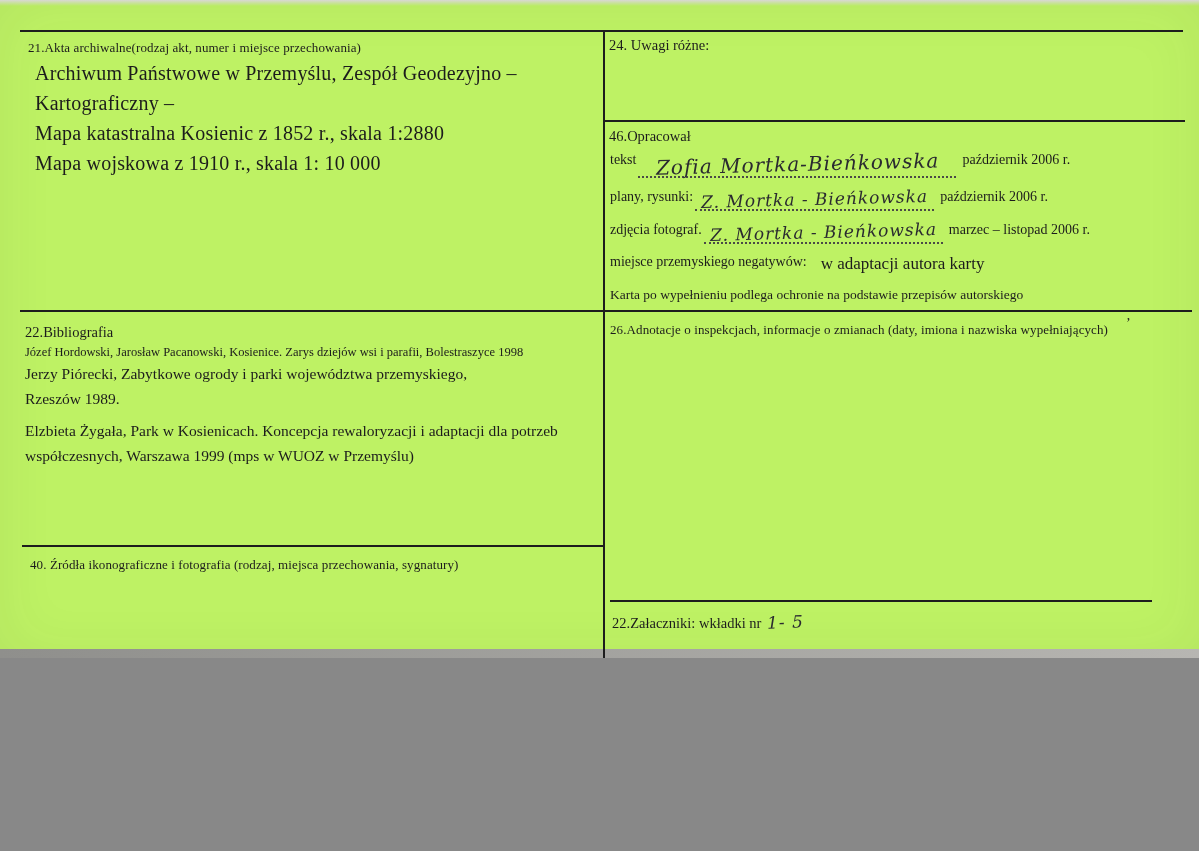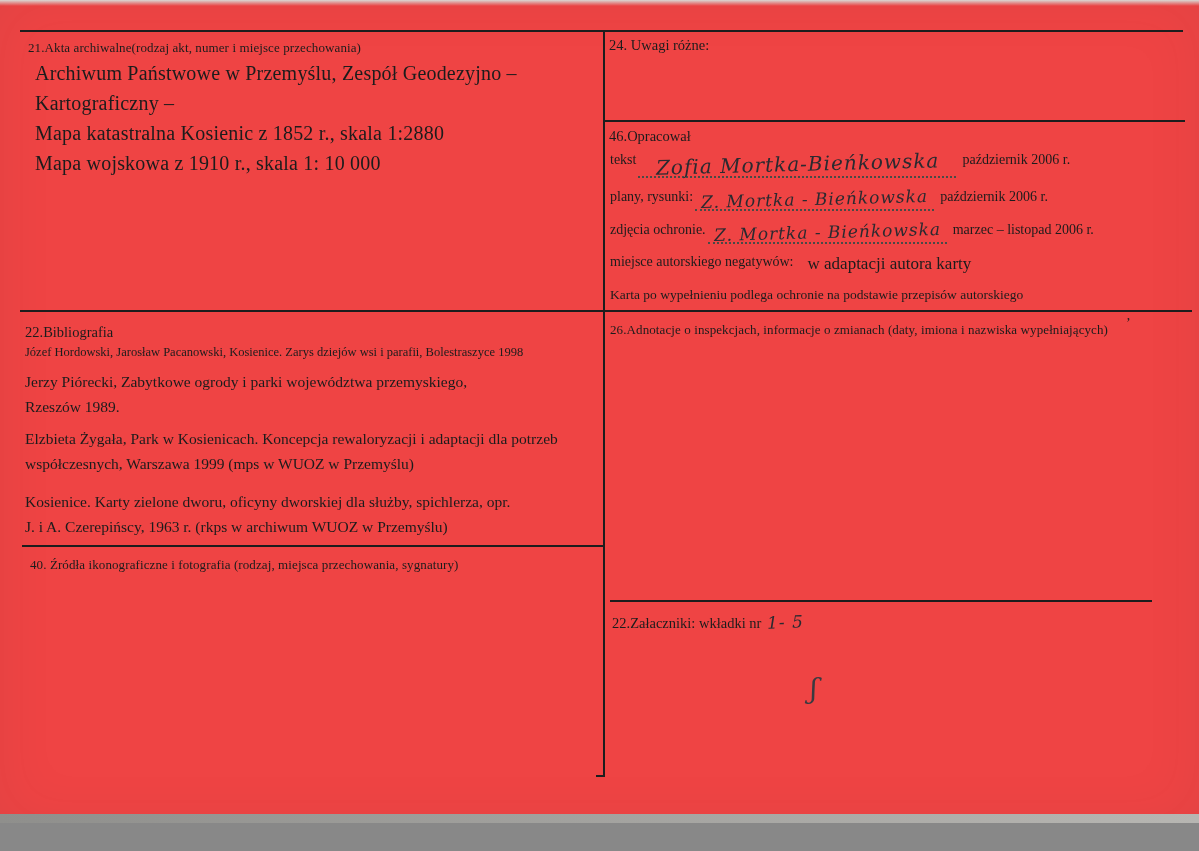--- a/index.html
+++ b/index.html
@@ -1,41 +1,41 @@
 <!DOCTYPE html>
 <html><head>
 <meta charset="utf-8">
 <style>
   html, body { margin: 0; padding: 0; background: #888; }
   .page {
     position: relative;
     width: 1199px;
-    height: 823px;
-    background: #ef4444;
+    height: 658px;
+    background: #bef264;
     font-family: "Liberation Serif", serif;
     color: #1c1c1c;
     overflow: hidden;
     box-shadow: inset 0 0 60px rgba(60,60,50,0.07);
   }
   .scan-top-band {
     position: absolute; left: 0; top: 0; width: 100%; height: 6px;
     background: linear-gradient(to bottom, #d9d8d4, rgba(247,246,242,0));
   }
   .scan-bottom-band {
     position: absolute; left: 0; bottom: 0; width: 100%; height: 9px;
     background: linear-gradient(to right, #8f8f8c, #b7b6b2);
   }
   .line { position: absolute; background: #1d1d1d; }
   .abs { position: absolute; }
   .sec-label { font-size: 13px; letter-spacing: 0.1px; }
   .sec-label-md { font-size: 14.5px; }
   .s21-lines { font-size: 20px; line-height: 30px; letter-spacing: 0.2px; margin-left: 7px; }
   .bib { width: 578px; }
   .bib-entry { white-space: pre-line; }
-  .bib-e1 { font-size: 12.5px; margin-bottom: 9px; }
+  .bib-e1 { font-size: 12.5px; margin-bottom: 1px; }
   .bib-e2, .bib-e3, .bib-e4 { font-size: 15.5px; line-height: 25px; }
   .bib-e2 { margin-bottom: 7px; }
   .bib-e3 { margin-bottom: 13px; }
   .op-row { display: flex; align-items: flex-start; width: 575px; }
   .op-label { font-size: 14px; white-space: nowrap; }
   .op-write {
     border-bottom: 2px dotted #4a4a46;
     text-align: center;
     white-space: nowrap;
     padding: 0 6px;
@@ -86,22 +86,20 @@
     <div>Mapa wojskowa z 1910 r., skala 1: 10 000</div>
   </div>
 
   <div class="abs sec-label-md" style="left:25px; top:324px;">22.Bibliografia</div>
   <div class="abs bib" style="left:25px; top:345px;">
     <div class="bib-entry bib-e1">Józef Hordowski, Jarosław Pacanowski, Kosienice. Zarys dziejów wsi i parafii, Bolestraszyce 1998</div>
     <div class="bib-entry bib-e2">Jerzy Piórecki, Zabytkowe ogrody i parki województwa przemyskiego,
 Rzeszów 1989.</div>
     <div class="bib-entry bib-e3">Elzbieta Żygała, Park w Kosienicach. Koncepcja rewaloryzacji i adaptacji dla potrzeb
 współczesnych, Warszawa 1999 (mps w WUOZ w Przemyślu)</div>
-    <div class="bib-entry bib-e4">Kosienice. Karty zielone dworu, oficyny dworskiej dla służby, spichlerza, opr.
-J. i A. Czerepińscy, 1963 r. (rkps w archiwum WUOZ w Przemyślu)</div>
   </div>
 
   <div class="abs sec-label" style="left:30px; top:557px;">40. Źródła ikonograficzne i fotografia (rodzaj, miejsca przechowania, sygnatury)</div>
 
   <div class="abs sec-label-md" style="left:609px; top:37px;">24. Uwagi różne:</div>
 
   <div class="abs sec-label-md" style="left:609px; top:128px;">46.Opracował</div>
 
   <div class="abs op-row" style="left:610px; top:152px;">
     <span class="op-label">tekst</span>
@@ -113,29 +111,29 @@
 
   <div class="abs op-row" style="left:610px; top:189px;">
     <span class="op-label">plany,  rysunki:</span>
     <span class="op-write w2">
       <span class="hand hand-md">Z. Mortka - Bieńkowska</span>
     </span>
     <span class="op-date">październik 2006 r.</span>
   </div>
 
   <div class="abs op-row" style="left:610px; top:222px;">
-    <span class="op-label">zdjęcia ochronie.</span>
+    <span class="op-label">zdjęcia fotograf.</span>
     <span class="op-write w3">
       <span class="hand hand-md">Z. Mortka - Bieńkowska</span>
     </span>
     <span class="op-date">marzec – listopad 2006 r.</span>
   </div>
 
   <div class="abs op-row" style="left:610px; top:254px;">
-    <span class="neg-label">miejsce autorskiego  negatywów:</span>
+    <span class="neg-label">miejsce przemyskiego  negatywów:</span>
     <span class="neg-value">w adaptacji  autora karty</span>
   </div>
 
   <div class="abs copyright" style="left:610px; top:287px; width:575px;">Karta po wypełnieniu podlega ochronie na podstawie przepisów autorskiego</div>
 
   <div class="abs sec-label" style="left:610px; top:322px; width:520px;">26.Adnotacje o inspekcjach, informacje o zmianach (daty, imiona i nazwiska wypełniających)</div>
   <div class="abs" style="left:1126px; top:316px; font-size:14px;">’</div>
 
   <div class="abs s27" style="left:612px; top:612px;">
     <span>22.Załaczniki:  wkładki nr</span><span class="hand">1- 5</span>

